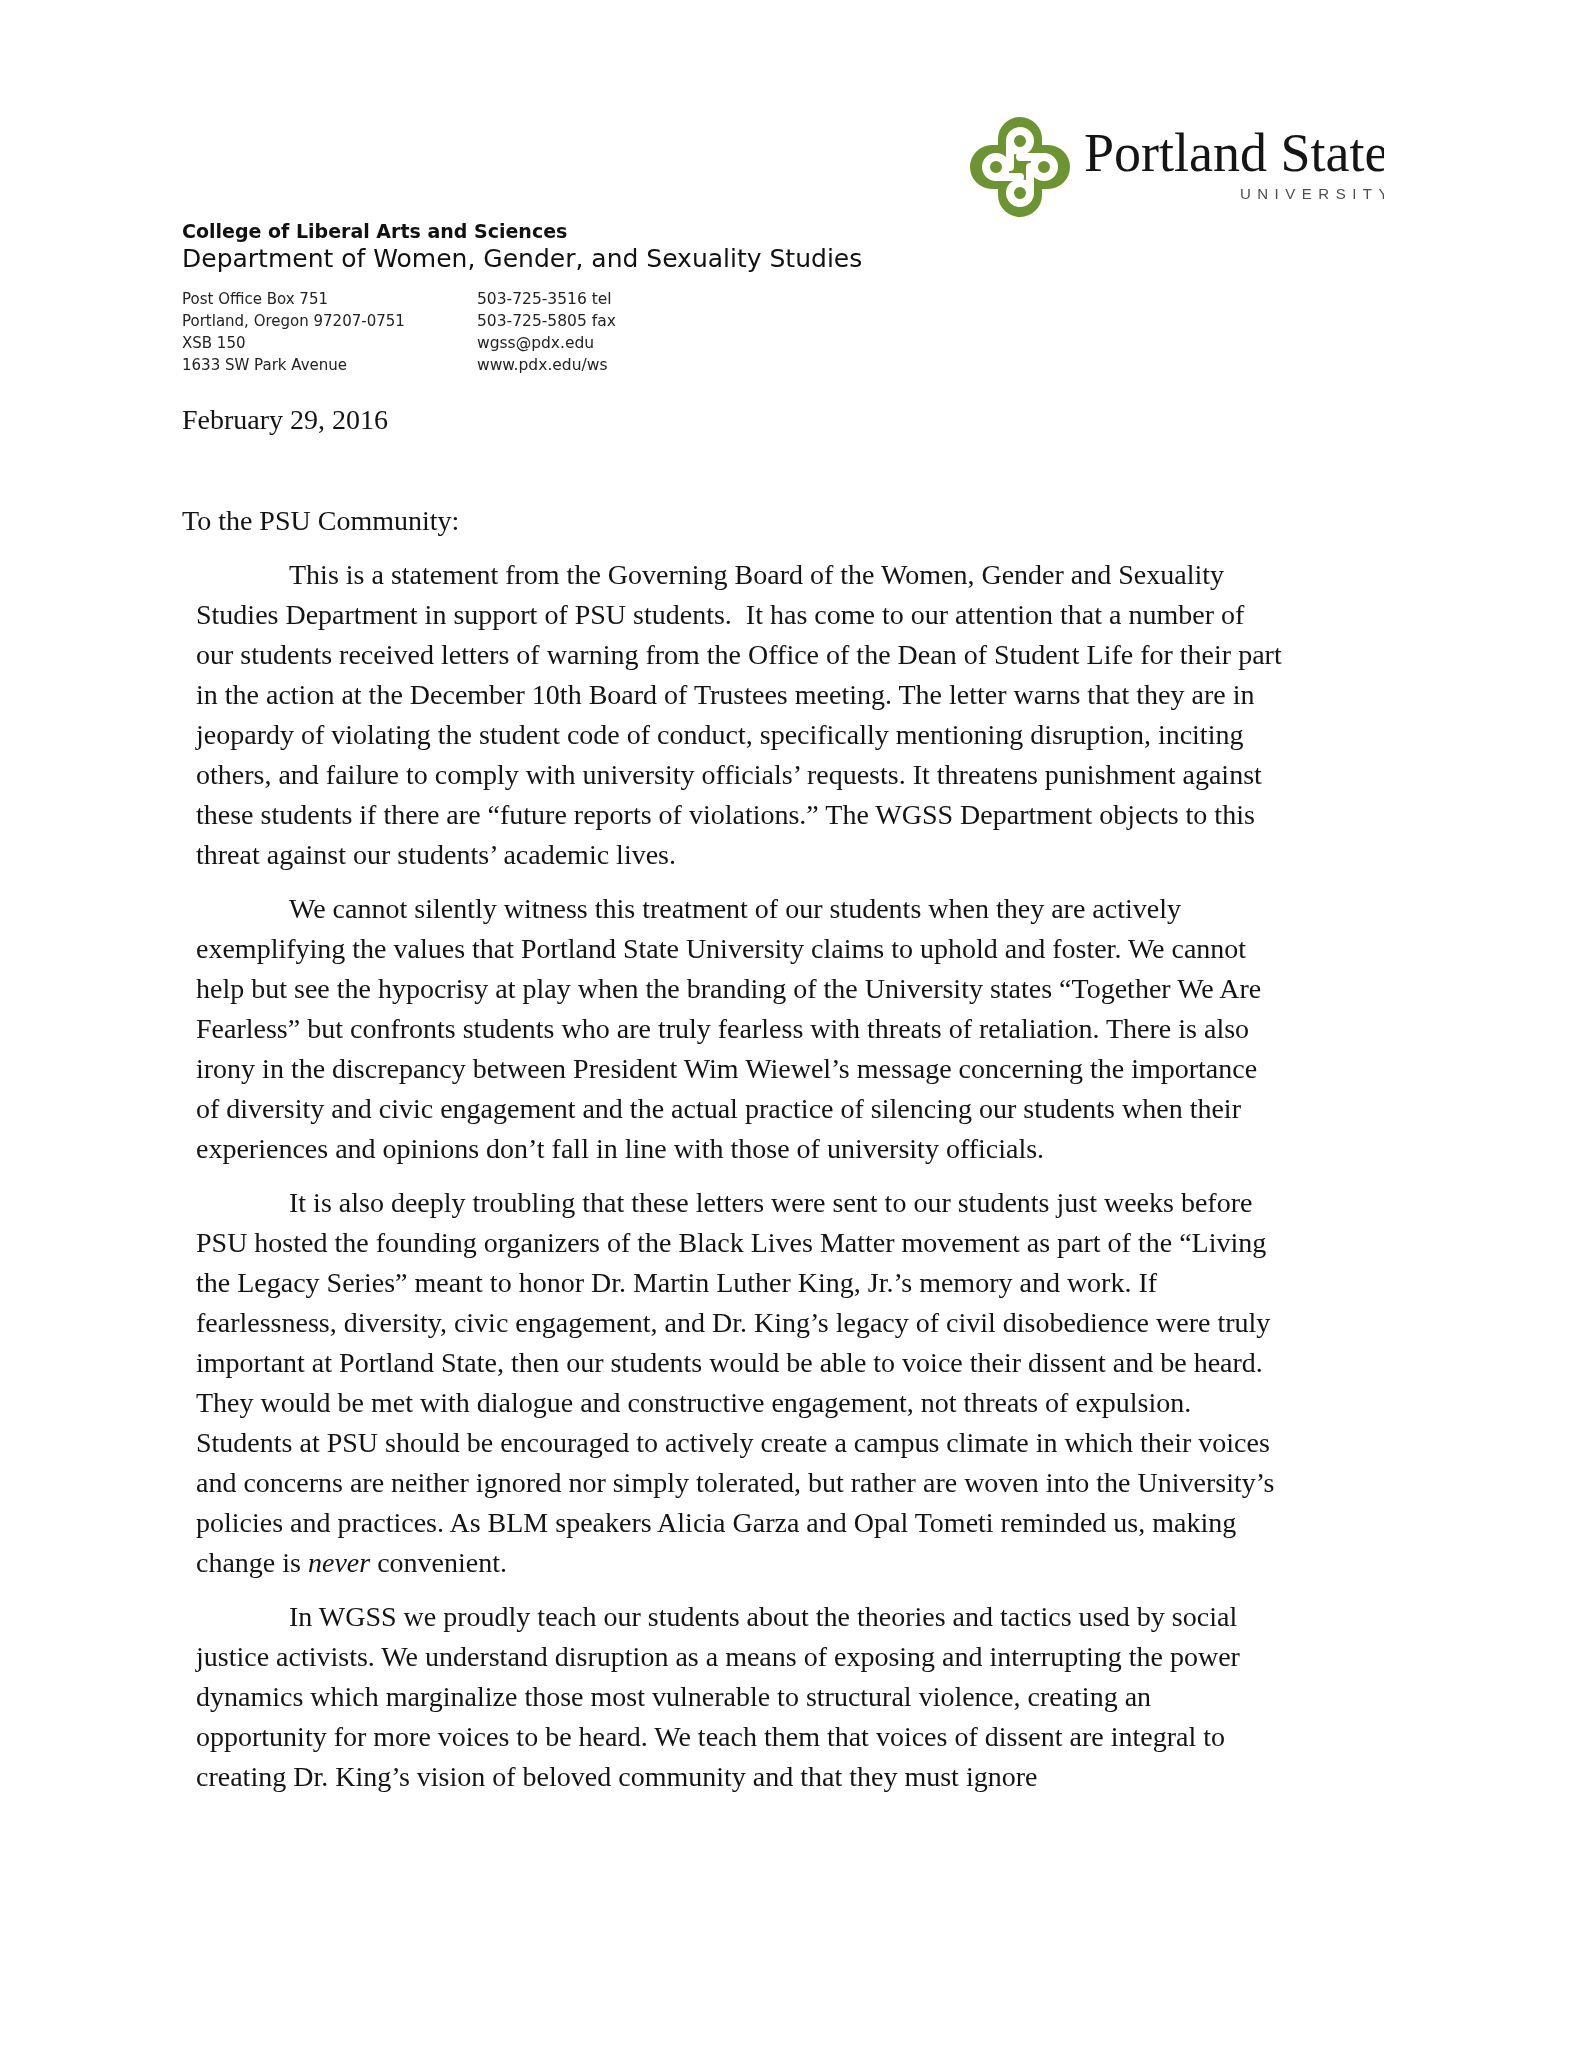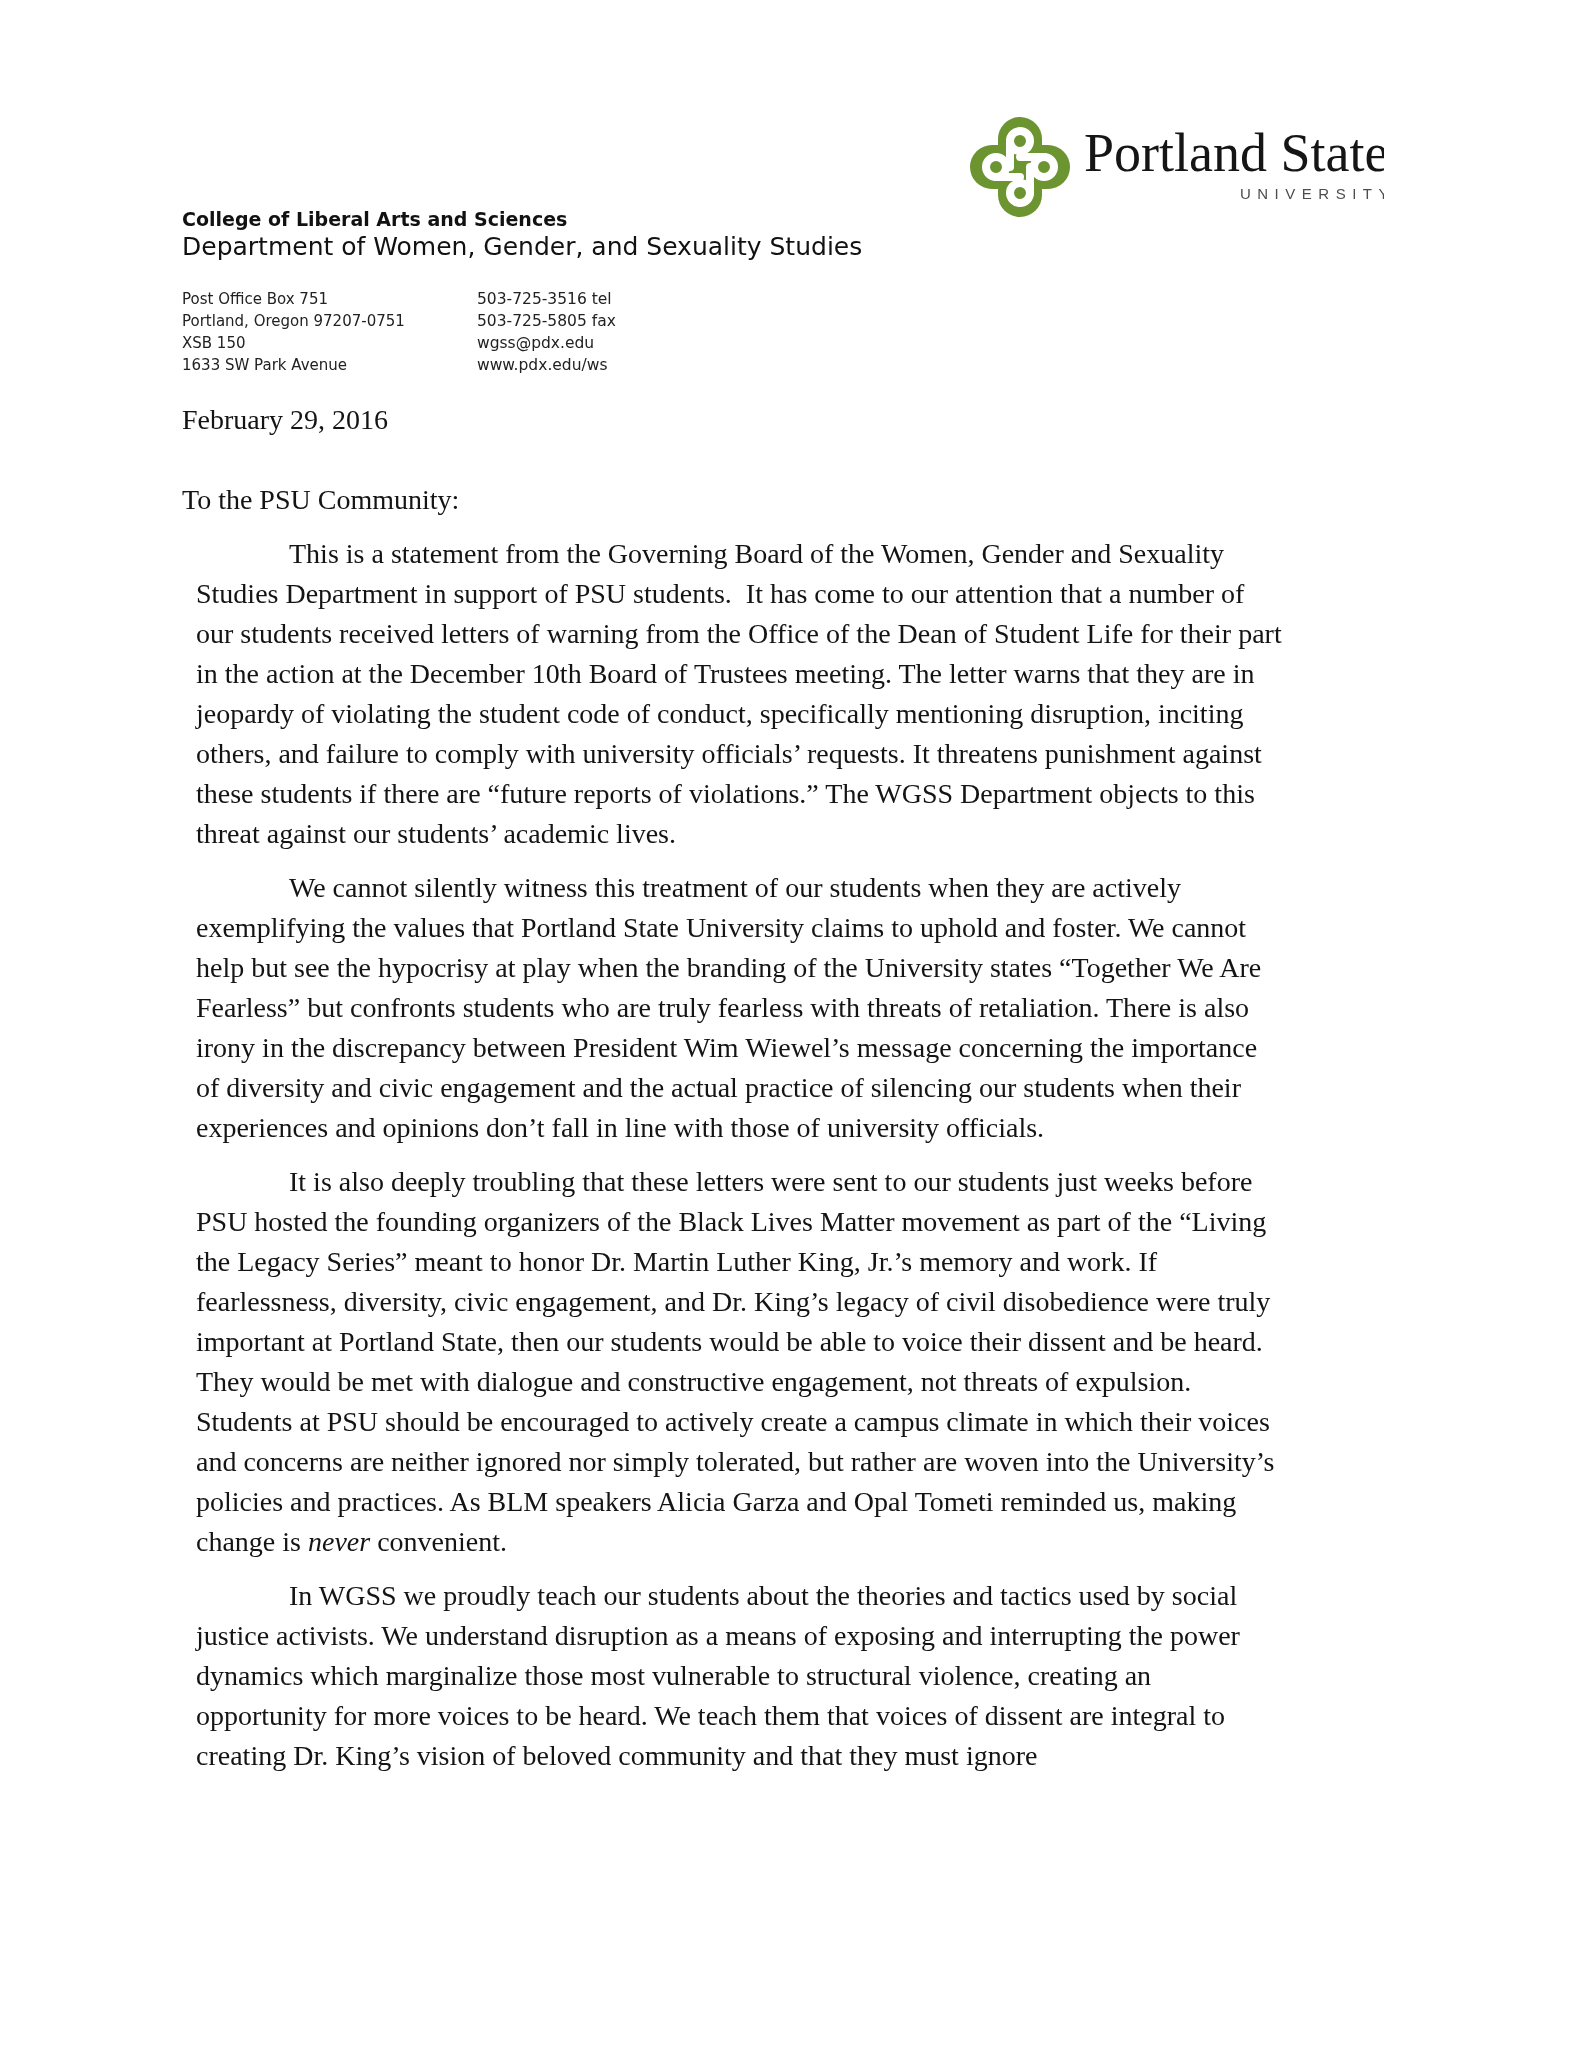--- a/index.html
+++ b/index.html
@@ -14,32 +14,32 @@
   }
 
   
   .logo-block { position:absolute; left:970px; top:114px; display:flex; align-items:flex-start; }
   .knot { display:block; }
   .wordmark-block { margin-left:14px; margin-top:10px; }
   .wordmark { font-family:"Liberation Serif", serif; font-size:54px; line-height:58px; color:#151515; white-space:nowrap; }
   .university { text-align:right; font-family:Liberation Sans, sans-serif; font-size:15px; letter-spacing:6.5px; margin-right:-6.5px; color:#4d4d4d; margin-top:3px; }
 
   
-  .letterhead { position:absolute; left:182px; top:206px; font-family:"DejaVu Sans", sans-serif; color:#111; }
+  .letterhead { position:absolute; left:182px; top:218px; font-family:"DejaVu Sans", sans-serif; color:#111; }
   .college { font-weight:bold; font-size:19px; line-height:27px; }
   .dept { font-size:25px; line-height:27px; }
 
   .address-col { position:absolute; left:182px; top:288px; font-family:"DejaVu Sans", sans-serif; font-size:15px; line-height:22px; color:#222; }
   .contact-col { position:absolute; left:477px; top:288px; font-family:"DejaVu Sans", sans-serif; font-size:15.5px; line-height:22px; color:#222; }
   .address-col div, .contact-col div { white-space:nowrap; }
 
   
   .letter { position:absolute; left:182px; top:400px; width:1115px; font-size:28px; line-height:40px; color:#141414; }
   .date { white-space:nowrap; }
-  .salutation { margin-top:40px; }
+  .salutation { margin-top:61px; }
   .body-para { margin:14px; text-indent:93px; white-space:pre-wrap; }
   .italic { font-style:italic; }
 </style>
 </head>
 <body>
 
 <div class="page">
 
   <div class="logo-block">
     <svg class="knot" width="100" height="106" viewBox="0 0 100 104" aria-hidden="true">

